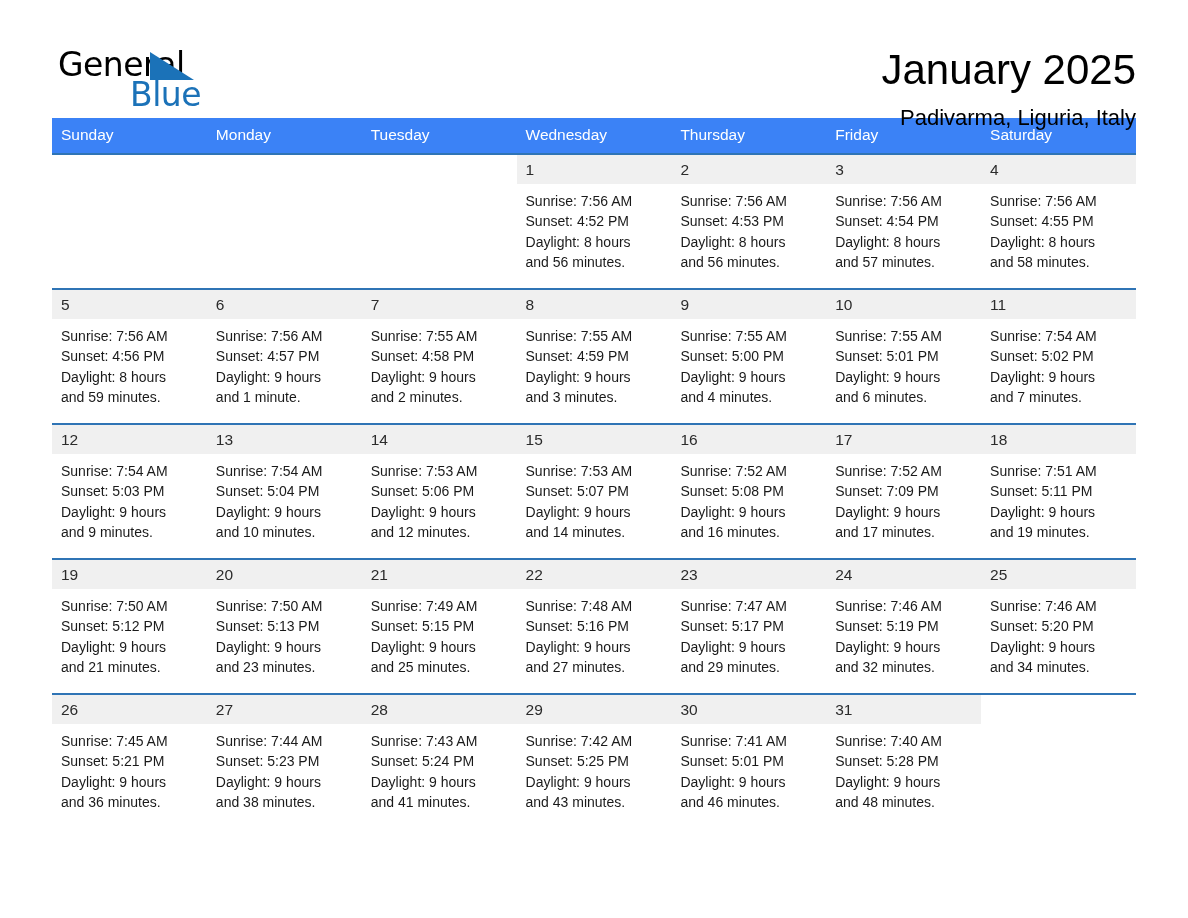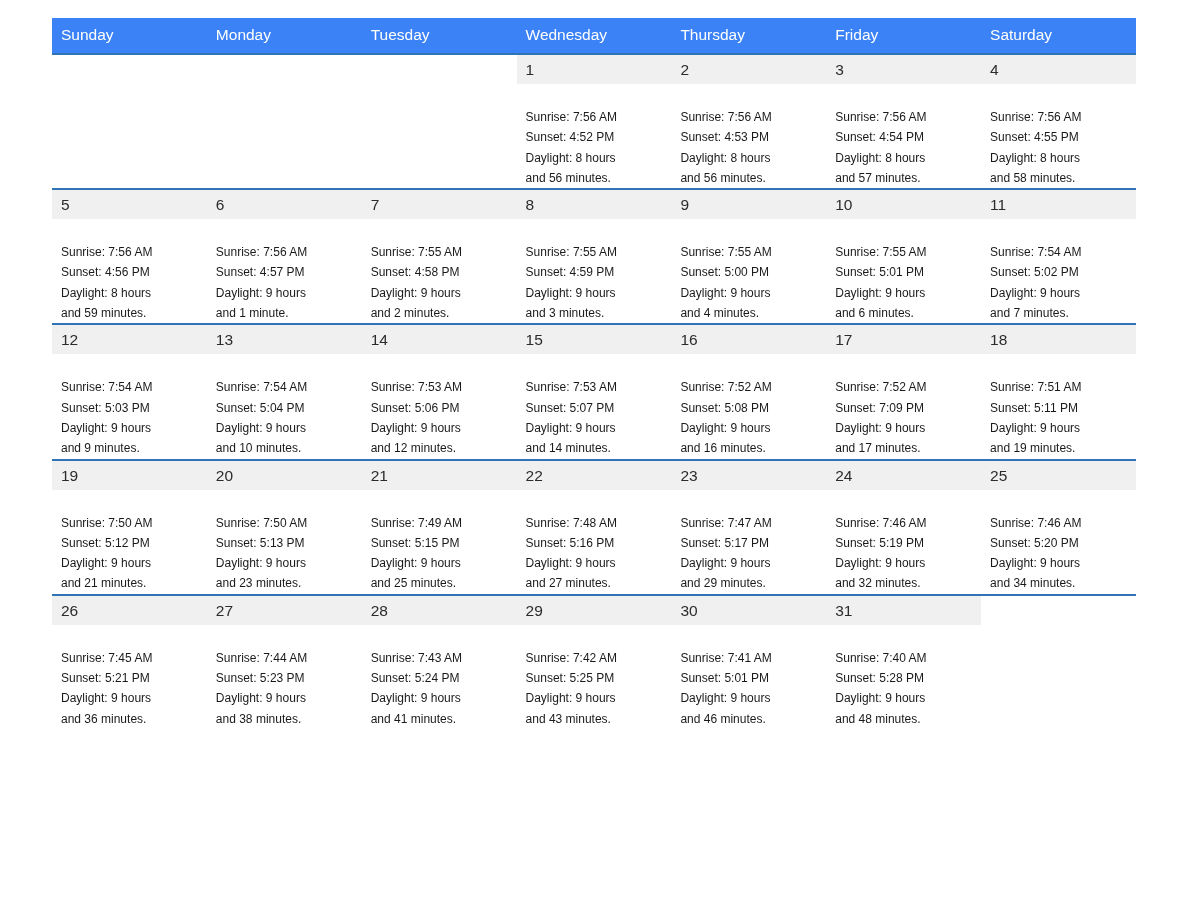--- a/index.html
+++ b/index.html
@@ -122,38 +122,51 @@
     background: #f0f0f0;
     font-size: 15.5px;
     color: #2b2b2b;
     padding: 6px 0 6px 9px;
     height: 17px;
     line-height: 17px;
     box-sizing: content-box;
   }
   tbody td .info {
     padding: 7px 10px 0 9px;
-    font-size: 12px;
+    font-size: 14px;
     line-height: 20.3px;
     color: #1a1a1a;
-    margin-top: 16px;
   }
   tbody td .info div { white-space: nowrap; }
   tbody td.blank {
     background: #ffffff;
   }
   tbody td.blank .daynum {
     background: #ffffff;
   }
 </style>
 </head>
 <body>
 
 <div class="page">
 
+  <div class="header">
+
+    <div class="logo">
+      <span class="logo-general">General</span>
+      <span class="logo-tri"></span>
+      <span class="logo-blue">Blue</span>
+    </div>
+
+    <div class="title-block">
+      <div class="cal-title">January 2025</div>
+      <div class="cal-subtitle">Padivarma, Liguria, Italy</div>
+    </div>
+
+  </div>
 
   <table class="calendar">
     <colgroup>
       <col>
         <col>
         <col>
         <col>
         <col>
         <col>
         <col>

